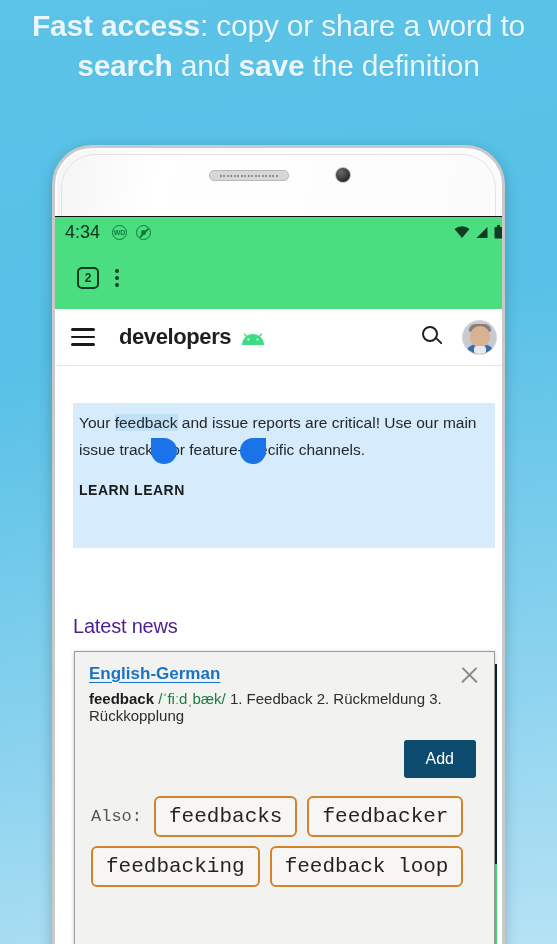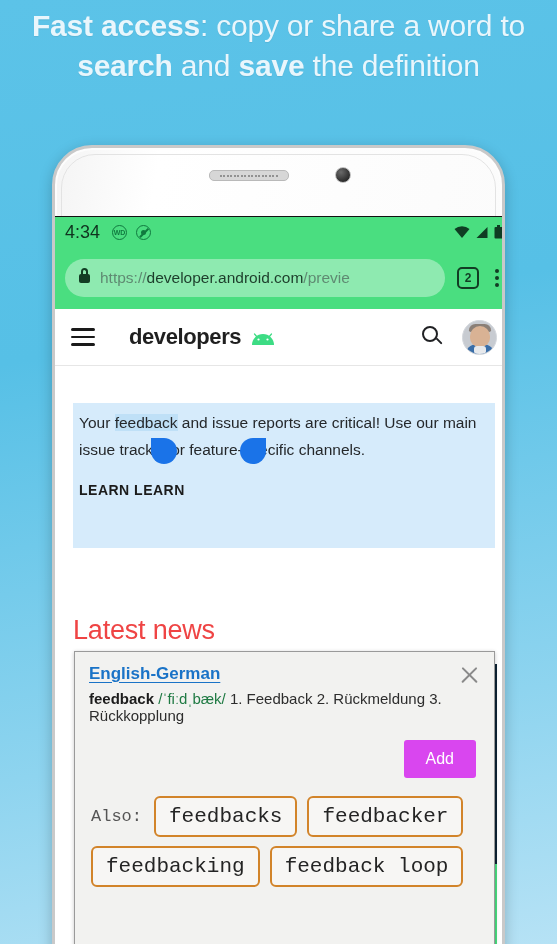--- a/index.html
+++ b/index.html
@@ -122,21 +122,21 @@
   #kebab{width:20px;display:flex;flex-direction:column;align-items:center;gap:3px;margin-left:8px;flex:none;}
   #kebab i{width:4px;height:4px;border-radius:50%;background:#123d24;display:block;}
   
   #site-header{
     height:57px;background:#fff;border-bottom:1px solid #e6e6e6;
     display:flex;align-items:center;padding:0 20px;box-sizing:border-box;
   }
   #hamburger{width:24px;display:flex;flex-direction:column;gap:5px;flex:none;}
   #hamburger i{height:2.5px;background:#1a1a1a;border-radius:2px;display:block;}
   #brand{
-    margin-left:34px;font-size:22px;font-weight:700;color:#1f1f1f;letter-spacing:-0.4px;
+    margin-left:24px;font-size:22px;font-weight:700;color:#1f1f1f;letter-spacing:-0.4px;
   }
   #droid{
     margin-left:9px;width:26px;height:15px;flex:none;position:relative;top:2px;
   }
   #hdr-right{margin-left:auto;display:flex;align-items:center;gap:18px;}
   #search-ico{width:22px;height:22px;position:relative;}
   #search-ico .ring{
     position:absolute;left:0;top:0;width:16px;height:16px;border-radius:50%;
     border:2.2px solid #202124;box-sizing:border-box;
   }
@@ -193,21 +193,21 @@
     box-shadow:0 3px 9px rgba(0,0,0,.26),0 0 1px rgba(0,0,0,.18);
     display:flex;align-items:center;height:50px;padding:0 10px;
     z-index:6;
   }
   #ctxmenu .mi{
     font-size:15px;font-weight:700;color:#1b1b1b;padding:0 13px;white-space:nowrap;
   }
   
   #latest-news{
     position:absolute;left:22px;top:249px;
-    font-size:27px;color:#ef4444;font-weight:400;letter-spacing:-.2px;
+    font-size:20px;color:#4c1d95;font-weight:400;letter-spacing:-.2px;
   }
   
   #strip-navy-l{position:absolute;left:24px;top:300px;width:6px;height:250px;background:#0d2233;}
   #strip-blue-l{position:absolute;left:24px;top:300px;width:6px;height:80px;background:#3f7fd6;}
   #strip-navy-r{position:absolute;right:20px;top:298px;width:7px;height:200px;background:#0d2233;}
   #strip-green-r{position:absolute;right:20px;top:498px;width:7px;height:115px;background:#4ade80;}
   
   #dict{
     position:absolute;left:23px;top:285px;right:22px;bottom:-6px;
     background:#f2f2f0;border:1px solid #9a9a9a;
@@ -230,21 +230,21 @@
   }
   #dict-close:before{transform:rotate(45deg);}
   #dict-close:after{transform:rotate(-45deg);}
   #dict-def{
     padding:4px 14px 0 14px;font-size:15px;line-height:17px;color:#2d2d2d;
   }
   #dict-def .word{font-weight:700;color:#1c1c1c;}
   #dict-def .ipa{color:#1f7a43;}
   #add-row{display:flex;justify-content:flex-end;padding:16px 18px 0 0;}
   #add-btn{
-    background:#d946ef;color:#fff;font-size:16px;
+    background:#0c4a6e;color:#fff;font-size:16px;
     padding:10px 22px;border-radius:3px;border:none;cursor:pointer;
     font-family:"Liberation Sans", sans-serif;
   }
   #also-wrap{padding:18px 12px 0 16px;font-family:Liberation Mono, monospace;}
   #also-row{display:flex;align-items:center;flex-wrap:wrap;gap:9px 10px;}
   #also-label{font-size:17px;color:#555;margin-right:2px;}
   .chip{
     border:2px solid #d2842a;border-radius:6px;background:#f7f6f4;
     padding:7px 13px;font-size:21px;color:#242424;white-space:nowrap;cursor:pointer;
   }
@@ -299,24 +299,20 @@
             <path d="M12.5 1 L12.5 12 L1.5 12 Z" fill="#0f3d23"></path>
           </svg>
         <svg width="9" height="14" viewBox="0 0 9 14">
             <rect x="3" y="0" width="3" height="2" fill="#0f3d23"></rect>
             <rect x="0.5" y="2" width="8" height="11.5" rx="1" fill="#0f3d23"></rect>
           </svg>
       </span>
     </div>
 
     <div id="urlbar-row">
-      <div id="urlbar">
-        <span id="lock"></span>
-        <span id="urltext"><span class="scheme">https://</span><span>developer.android.com</span><span class="path">/previe</span></span>
-      </div>
       <div id="tabcount">2</div>
       <div id="kebab">
           <i></i>
           <i></i>
           <i></i>
         </div>
     </div>
 
     <div id="site-header">
       <div id="hamburger">

